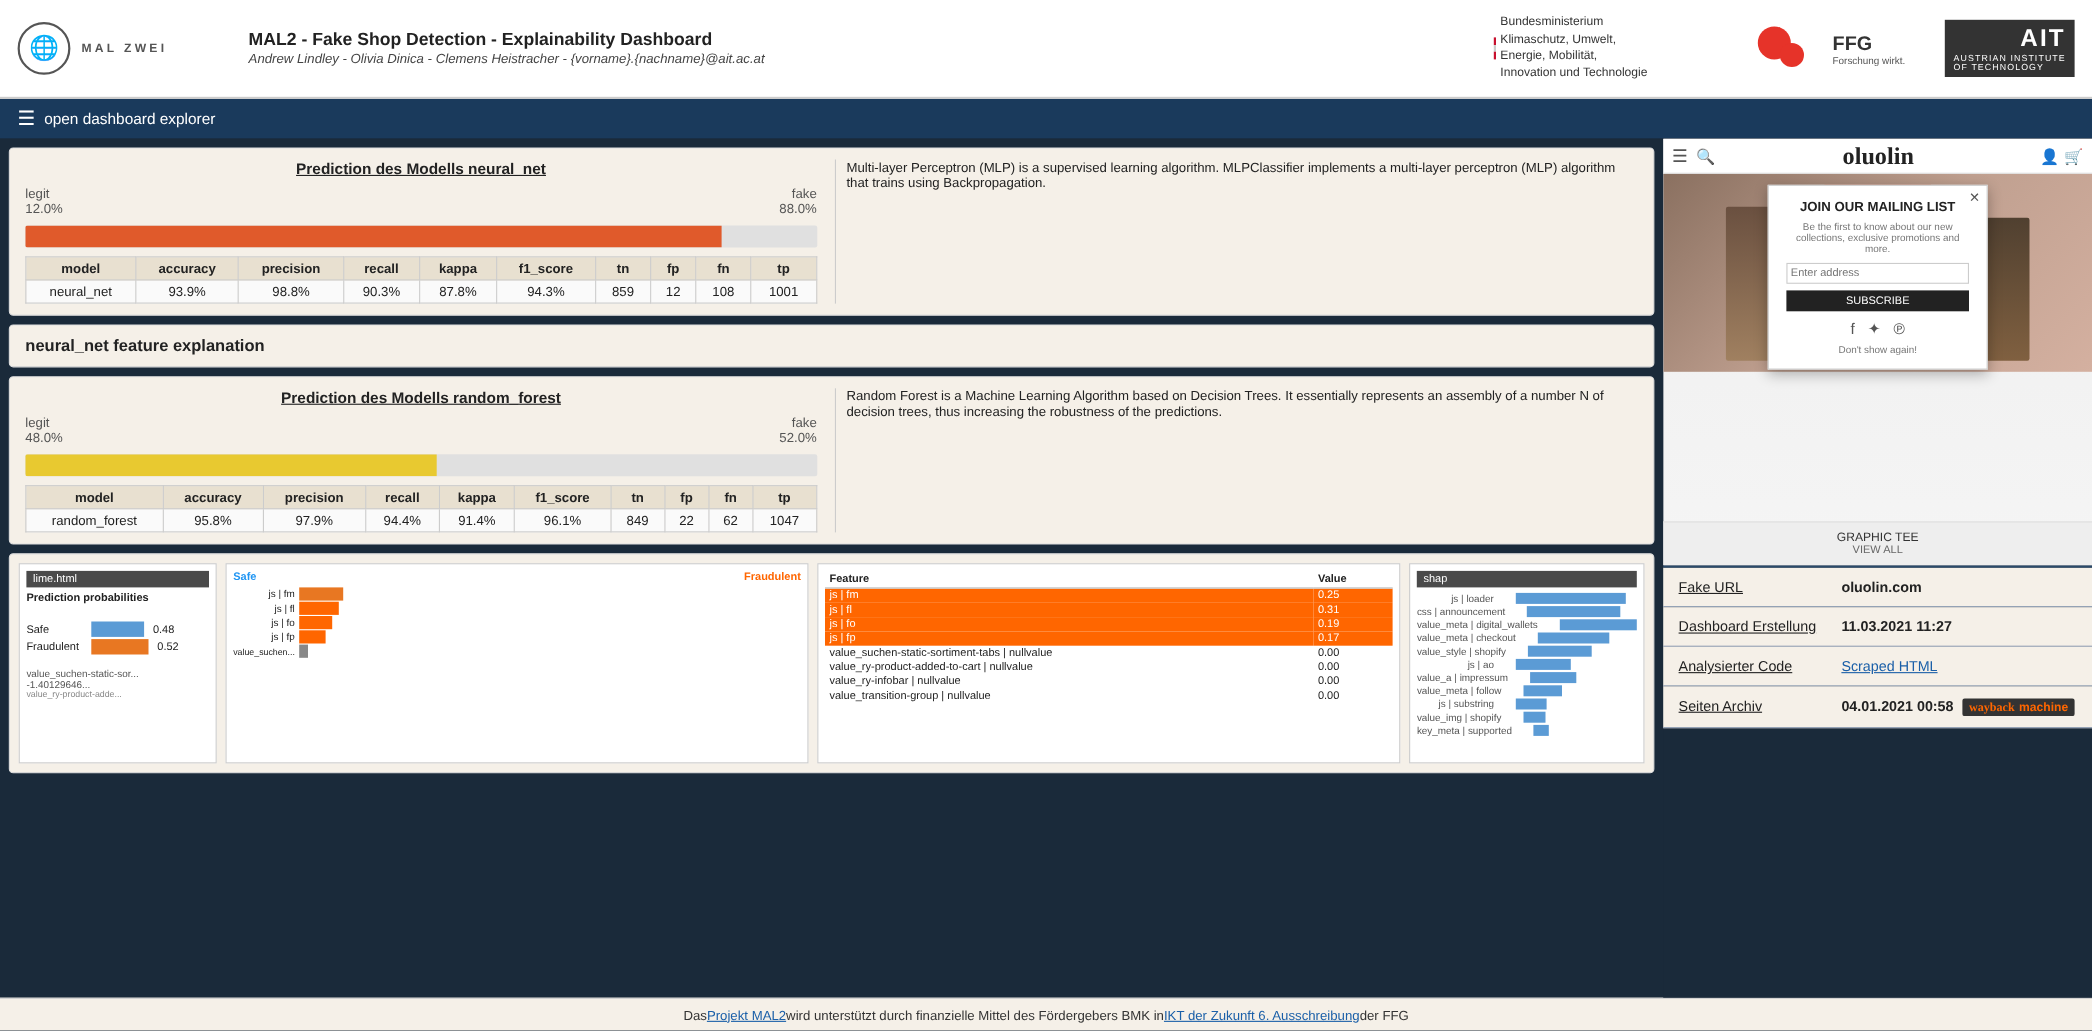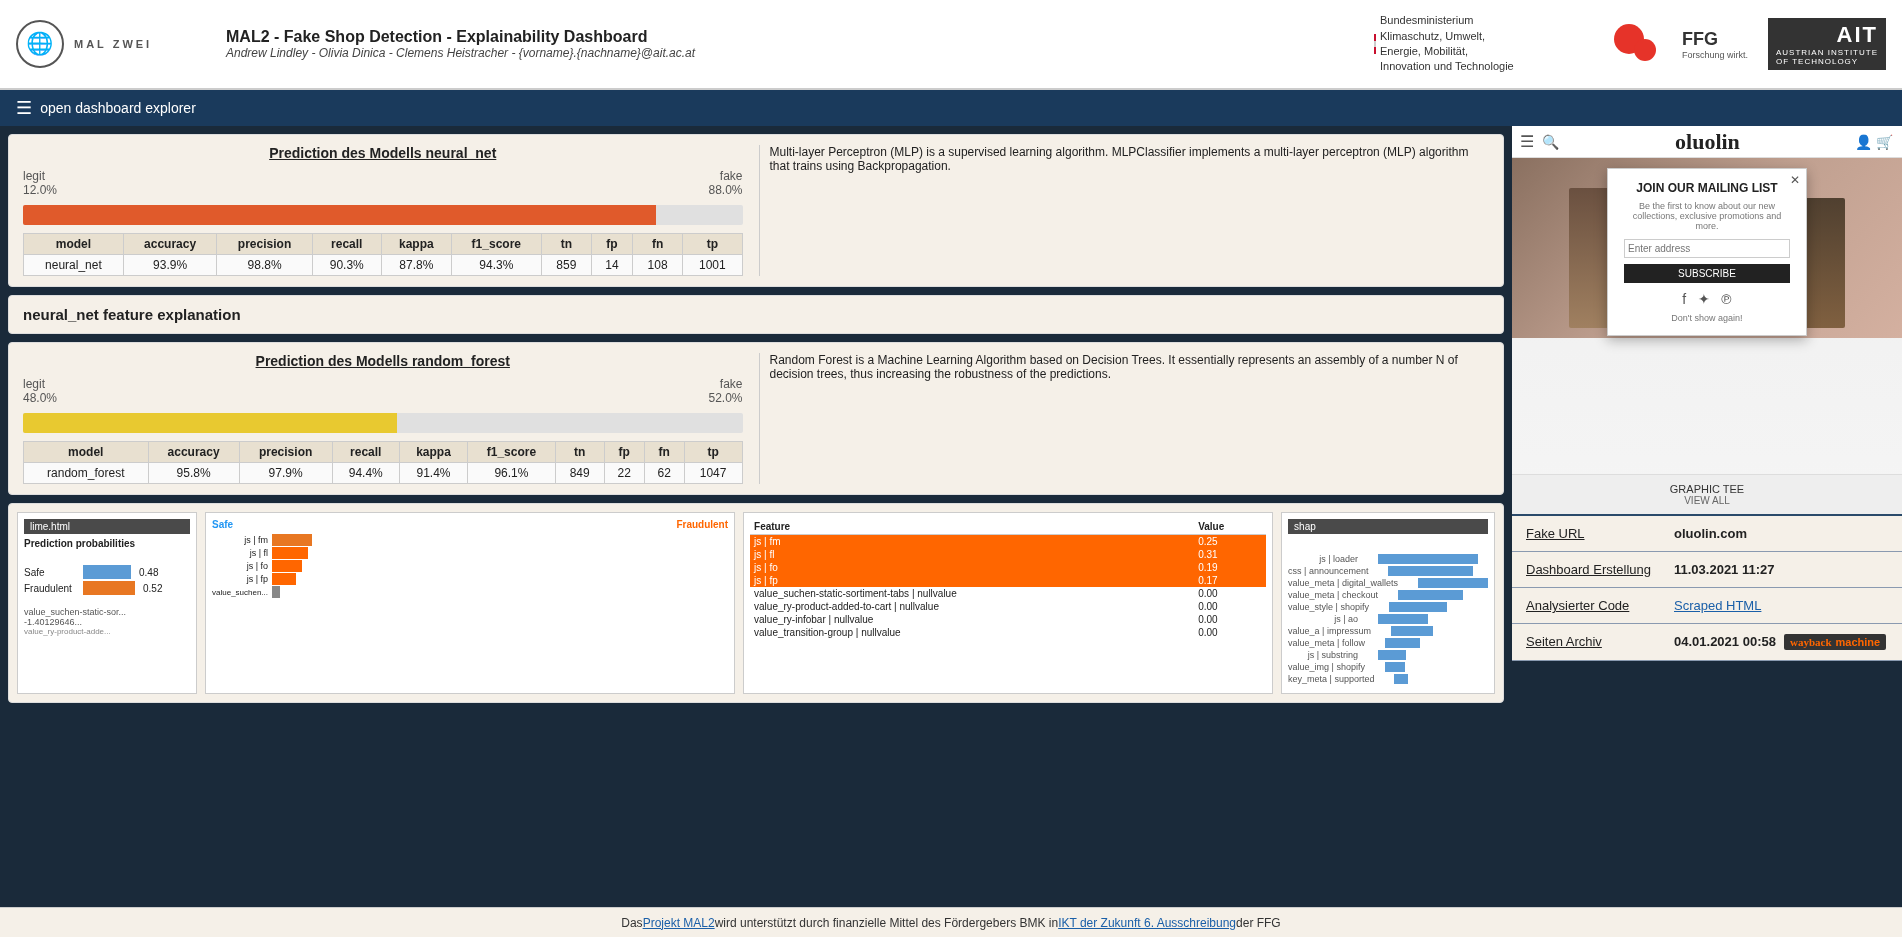--- a/index.html
+++ b/index.html
@@ -55,21 +55,21 @@
     }
     .ffg-circle2 {
       width: 22px; height: 22px; background: #e63329; border-radius: 50%;
       position: absolute; top: 15px; left: 20px;
     }
     .ffg-text { font-size: 18px; font-weight: bold; color: #333; }
     .ffg-sub { font-size: 9px; color: #555; }
     .ait-logo {
       background: #333; color: #fff;
       padding: 4px 8px; font-size: 10px;
-      display: flex; flex-direction: column; align-items: flex-end;
+      display: flex; flex-direction: column; align-items: flex-end; margin-left: 16px;
     }
     .ait-main { font-size: 22px; font-weight: bold; letter-spacing: 2px; }
     .ait-sub { font-size: 8px; letter-spacing: 1px; }
 
     
     #navbar {
       background: #1a3a5c;
       color: #fff;
       padding: 8px 16px;
       font-size: 14px;
@@ -178,21 +178,21 @@
     .feat-table td { padding: 1px 4px; font-size: 10px; }
 
     
     .shap-panel {
       background: #fff;
       border: 1px solid #ccc;
       padding: 6px;
       min-width: 200px;
       font-size: 10px;
     }
-    .shap-title { background: #4a4a4a; color: #fff; padding: 2px 6px; font-size: 10px; margin-bottom: 20px; }
+    .shap-title { background: #4a4a4a; color: #fff; padding: 2px 6px; font-size: 10px; margin-bottom: 5px; }
     .shap-bar-row { display: flex; align-items: center; margin: 2px 0; }
     .shap-bar-label { min-width: 90px; font-size: 9px; text-align: right; padding-right: 20px; color: #555; }
     .shap-bar { background: #5b9bd5; height: 10px; }
 
     
     #right-panel {
       width: 390px;
       background: #1a2a3a;
       display: flex;
       flex-direction: column;
@@ -395,21 +395,21 @@
           </thead>
           <tbody>
             <tr>
               <td>neural_net</td>
               <td>93.9%</td>
               <td>98.8%</td>
               <td>90.3%</td>
               <td>87.8%</td>
               <td>94.3%</td>
               <td>859</td>
-              <td>14</td>
+              <td>12</td>
               <td>108</td>
               <td>1001</td>
             </tr>
           </tbody>
         </table>
       </div>
       <div class="prediction-right">Multi-layer Perceptron (MLP) is a supervised learning algorithm. MLPClassifier implements a multi-layer perceptron (MLP) algorithm that trains using Backpropagation.</div>
     </div>
 
     <div class="section-header-card">

